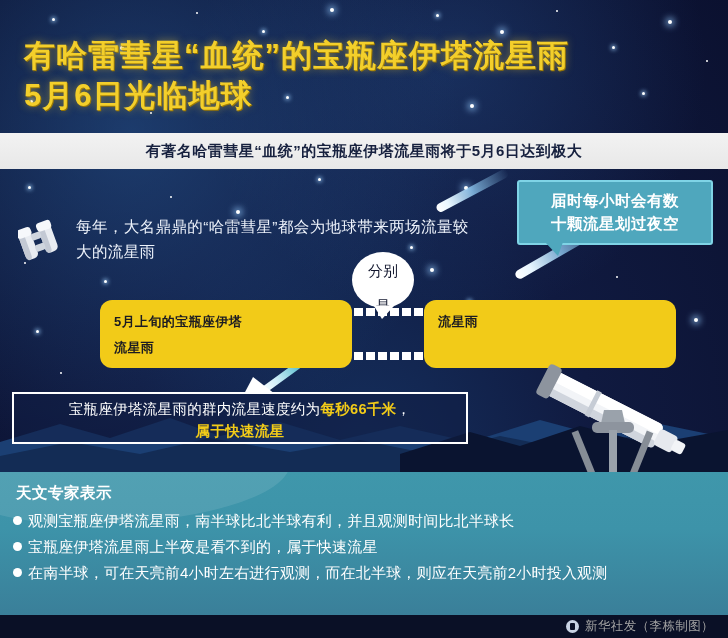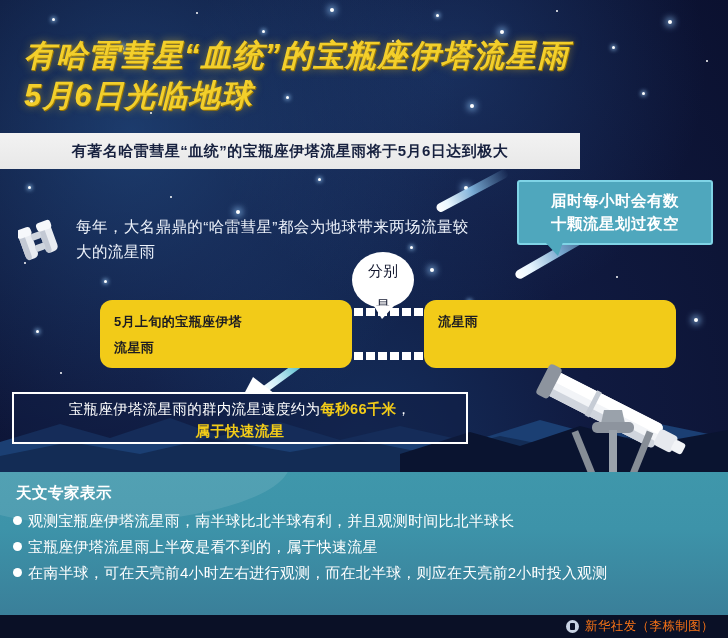--- a/index.html
+++ b/index.html
@@ -21,26 +21,25 @@
   .star{position:absolute;background:#fff;border-radius:50%;}
   .star.glow{box-shadow:0 0 4px 1px rgba(160,210,255,.9);}
   .star.big{box-shadow:0 0 7px 2px rgba(150,205,255,.85);}
 
   
   .title{
     position:absolute;left:24px;top:36px;width:700px;
     color:#f3cf2b;font-weight:bold;font-size:31px;line-height:40px;
     letter-spacing:1px;
     text-shadow:0 0 9px rgba(250,205,40,.55),1px 1px 0 #8a6a00;
-    font-style:italic;
   }
   .title .l2{display:block;}
 
   .subbar{
-    position:absolute;left:0;top:133px;width:580px;height:36px;
+    position:absolute;left:0;top:133px;width:728px;height:36px;
     background:linear-gradient(180deg,#f2f2f2 0%,#e8e8e8 100%);
     display:flex;align-items:center;justify-content:center;
   }
   .subbar span{
     color:#17213f;font-size:15px;font-weight:bold;letter-spacing:.5px;
   }
 
   
   .meteor{position:absolute;transform-origin:0 50%;}
   .meteor i{
@@ -165,21 +164,21 @@
     padding-right:14px;box-sizing:border-box;
   }
   .footer .logo{
     width:13px;height:13px;border-radius:50%;background:#c9d3e4;
     margin-right:6px;position:relative;
   }
   .footer .logo:after{
     content:"";position:absolute;left:4px;top:3px;width:5px;height:7px;
     background:#0a1026;border-radius:1px;
   }
-  .footer span{color:#f97316;font-size:12.5px;letter-spacing:.4px;}
+  .footer span{color:#a3a3a3;font-size:12.5px;letter-spacing:.4px;}
 </style>
 </head>
 <body>
 
 <div class="poster">
 
   <div class="sky">
     <div class="star glow" style="left:52px;top:18px;width:3px;height:3px;"></div>
     <div class="star big" style="left:120px;top:46px;width:4px;height:4px;"></div>
     <div class="star" style="left:196px;top:12px;width:2px;height:2px;"></div>

